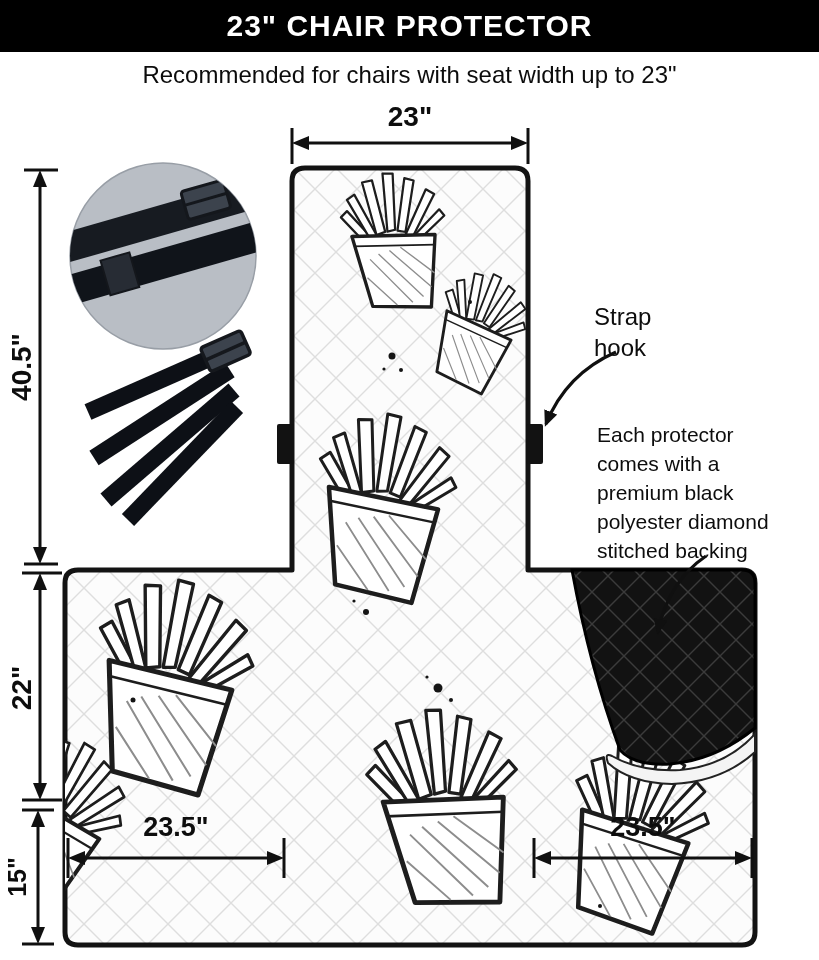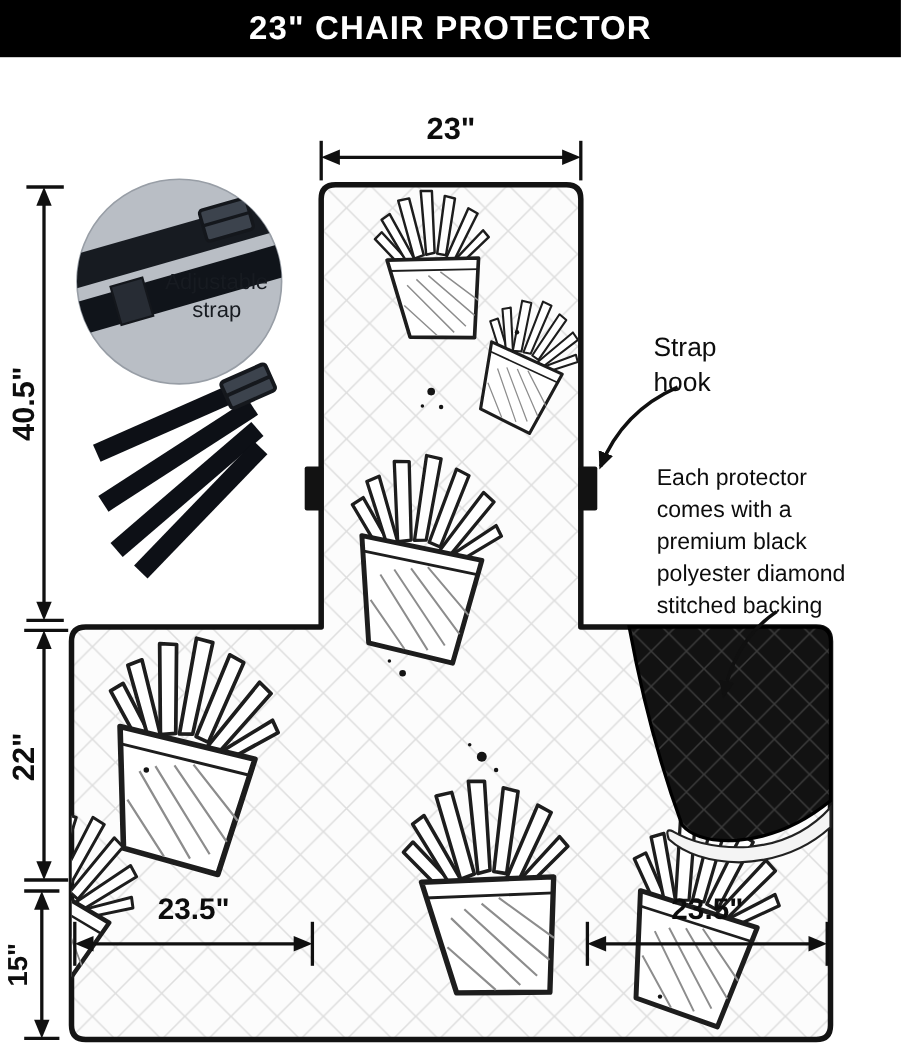--- a/index.html
+++ b/index.html
@@ -30,20 +30,21 @@
   }
 </style>
 </head>
 <body>
 
 <div class="canvas">
 
   <div class="header">
     <span>23" CHAIR PROTECTOR</span>
   </div>
+  <div class="subtitle">Recommended for chairs with seat width up to 23"</div>
 
   <svg class="diagram" width="819" height="960" viewBox="0 0 819 960">
     <defs>
       <pattern id="quilt" width="42" height="42" patternUnits="userSpaceOnUse">
         <rect width="42" height="42" fill="#fcfcfc"></rect>
         <path d="M0 0 L42 42 M42 0 L0 42" stroke="#dedede" stroke-width="1.4" fill="none"></path>
       </pattern>
       <pattern id="quiltDark" width="32" height="32" patternUnits="userSpaceOnUse">
         <rect width="32" height="32" fill="#121212"></rect>
         <path d="M0 0 L32 32 M32 0 L0 32" stroke="#3b3b3b" stroke-width="1.4" fill="none"></path>
@@ -175,15 +176,14 @@
 
   <div class="dim h" style="left:410px;top:117px;font-size:28px">23"</div>
   <div class="dim v" style="left:22px;top:367px;font-size:28px">40.5"</div>
   <div class="dim v" style="left:22px;top:688px;font-size:28px">22"</div>
   <div class="dim v" style="left:17px;top:877px;font-size:25px">15"</div>
   <div class="dim h" style="left:176px;top:827px;font-size:27px">23.5"</div>
   <div class="dim h" style="left:643px;top:827px;font-size:27px">23.5"</div>
 
   <div class="note backing">Each protector comes with a premium black polyester diamond stitched backing</div>
   <div class="note strap-hook">Strap hook</div>
-  <div class="inset-label">Adjustable strap</div>
 
 </div>
 
 </body></html>

